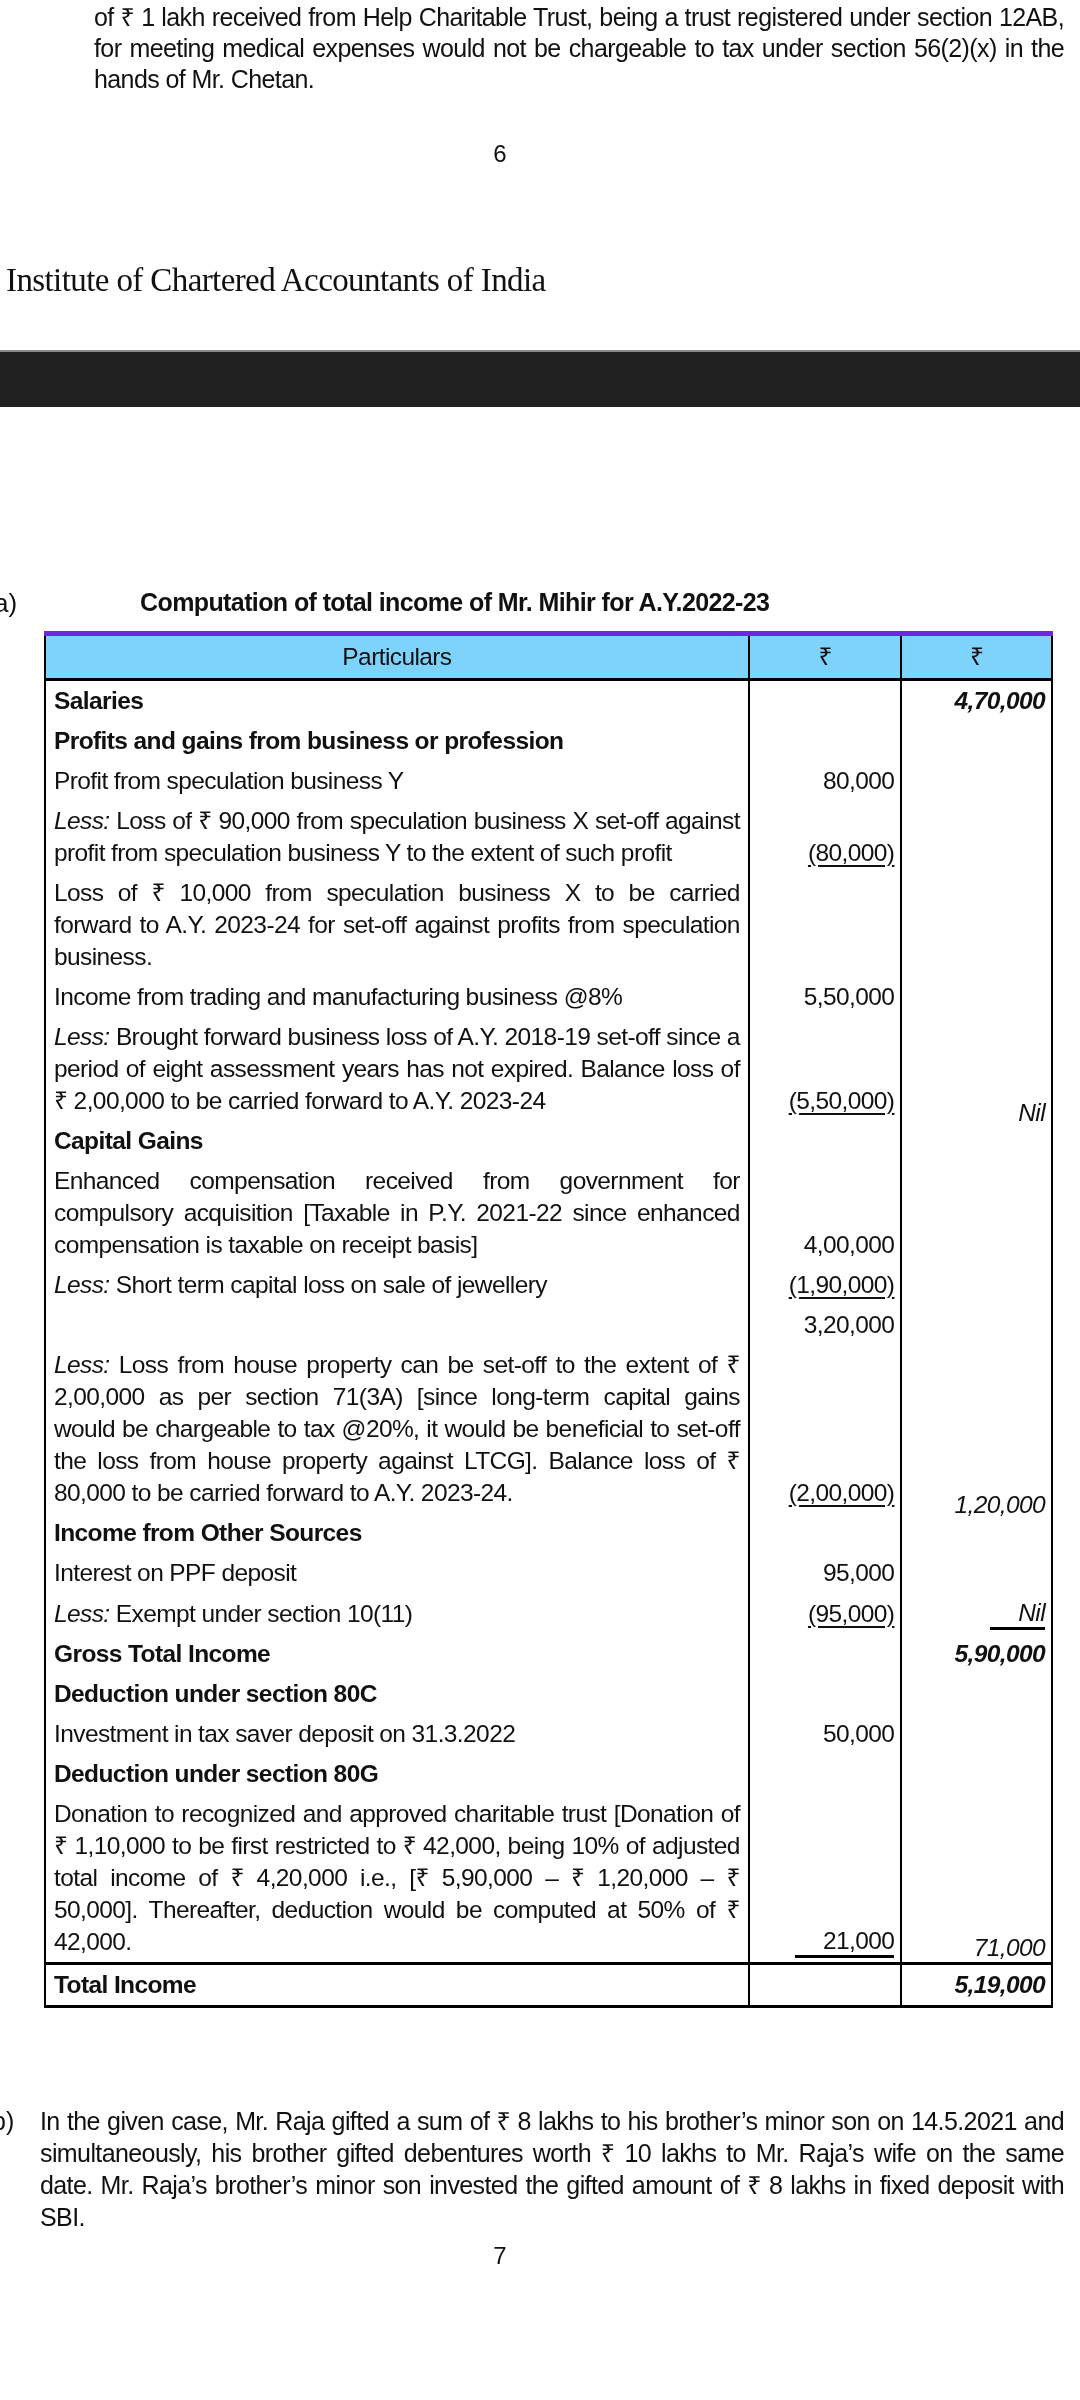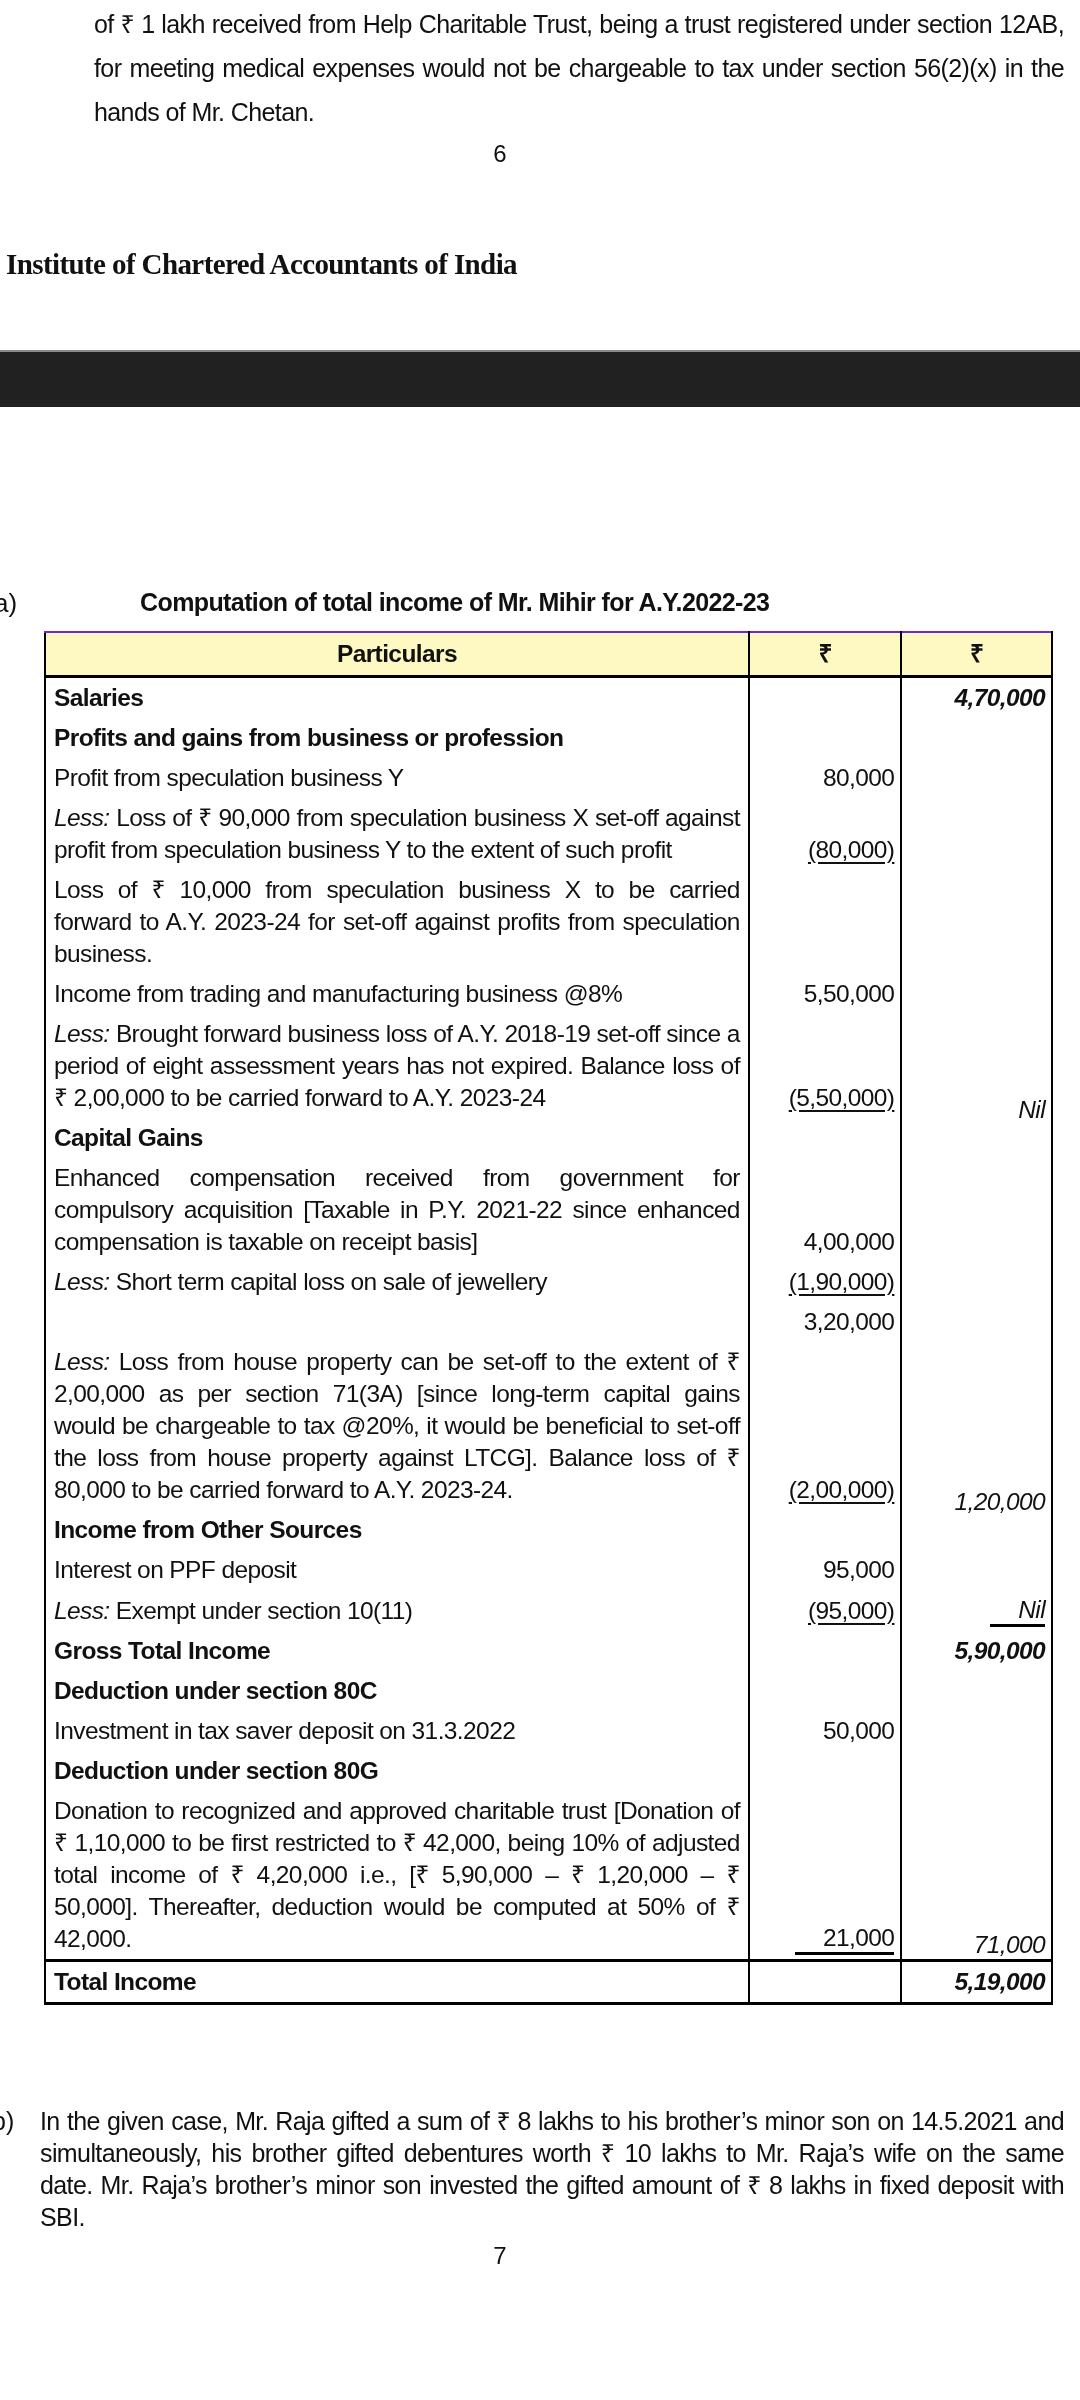--- a/index.html
+++ b/index.html
@@ -3,44 +3,44 @@
 <meta charset="utf-8">
 <style>
   html, body { margin: 0; padding: 0; background: #ffffff; }
   body {
     width: 1080px; height: 2400px; position: relative; overflow: hidden;
     font-family: "Liberation Sans", sans-serif; color: #111;
   }
   .narrow { letter-spacing: -0.6px; }
   .para {
     position: absolute; left: 94px; width: 970px;
-    font-size: 25px; line-height: 44px; text-align: justify;
+    font-size: 25px; line-height: 31px; text-align: justify;
   }
   .page-num { position: absolute; left: 0; width: 1000px; text-align: center; font-size: 24px; }
   .footer-inst {
-    position: absolute; left: 6px; top: 248px;
-    font-family: "Liberation Serif", serif; font-weight: bold; font-size: 29px;
+    position: absolute; left: 6px; top: 262px;
+    font-family: "Liberation Serif", serif; font-weight: normal; font-size: 33px;
   }
   .band {
     position: absolute; left: 0; top: 350px; width: 1080px; height: 55px;
     background: #212121; border-top: 2px solid #8a8a8a;
   }
   .label-a { position: absolute; left: -6px; top: 588px; font-size: 26px; }
   .title {
     position: absolute; left: 140px; width: 800px; top: 588px; 
     font-weight: bold; font-size: 25px;
   }
   table.comp {
     position: absolute; left: 44px; top: 631px; width: 1009px;
     border-collapse: collapse; font-size: 24.5px; line-height: 32px;
   }
   table.comp td, table.comp th { border-left: 2px solid #000; border-right: 2px solid #000; vertical-align: bottom; }
   table.comp thead th {
-    background: #fef9c3; border-top: 2px solid #6d28d9; border-bottom: 3px solid #000;
-    font-weight: bold; height: 40px; text-align: center; vertical-align: middle;
+    background: #7dd3fc; border-top: 5px solid #6d28d9; border-bottom: 3px solid #000;
+    font-weight: normal; height: 40px; text-align: center; vertical-align: middle;
   }
   table.comp td.p { width: 720px; padding: 4px 8px 4px 8px; text-align: justify; }
   table.comp td.a { width: 130px; text-align: right; padding: 4px 6px 4px 16px; }
   table.comp td.b { width: 120px; text-align: right; padding: 4px 6px 4px 4px; font-style: italic; }
   .bold { font-weight: bold; }
   .ital { font-style: italic; }
   .ul { text-decoration: underline; text-decoration-thickness: 2px; text-underline-offset: 4px; }
   .ul-line { border-bottom: 3px solid #000; display: inline-block; padding-left: 28px; line-height: 28px;}
   tr.total td { border-top: 3px solid #000; border-bottom: 3px solid #000; }
   tr.last-body td { padding-bottom: 14px; }

